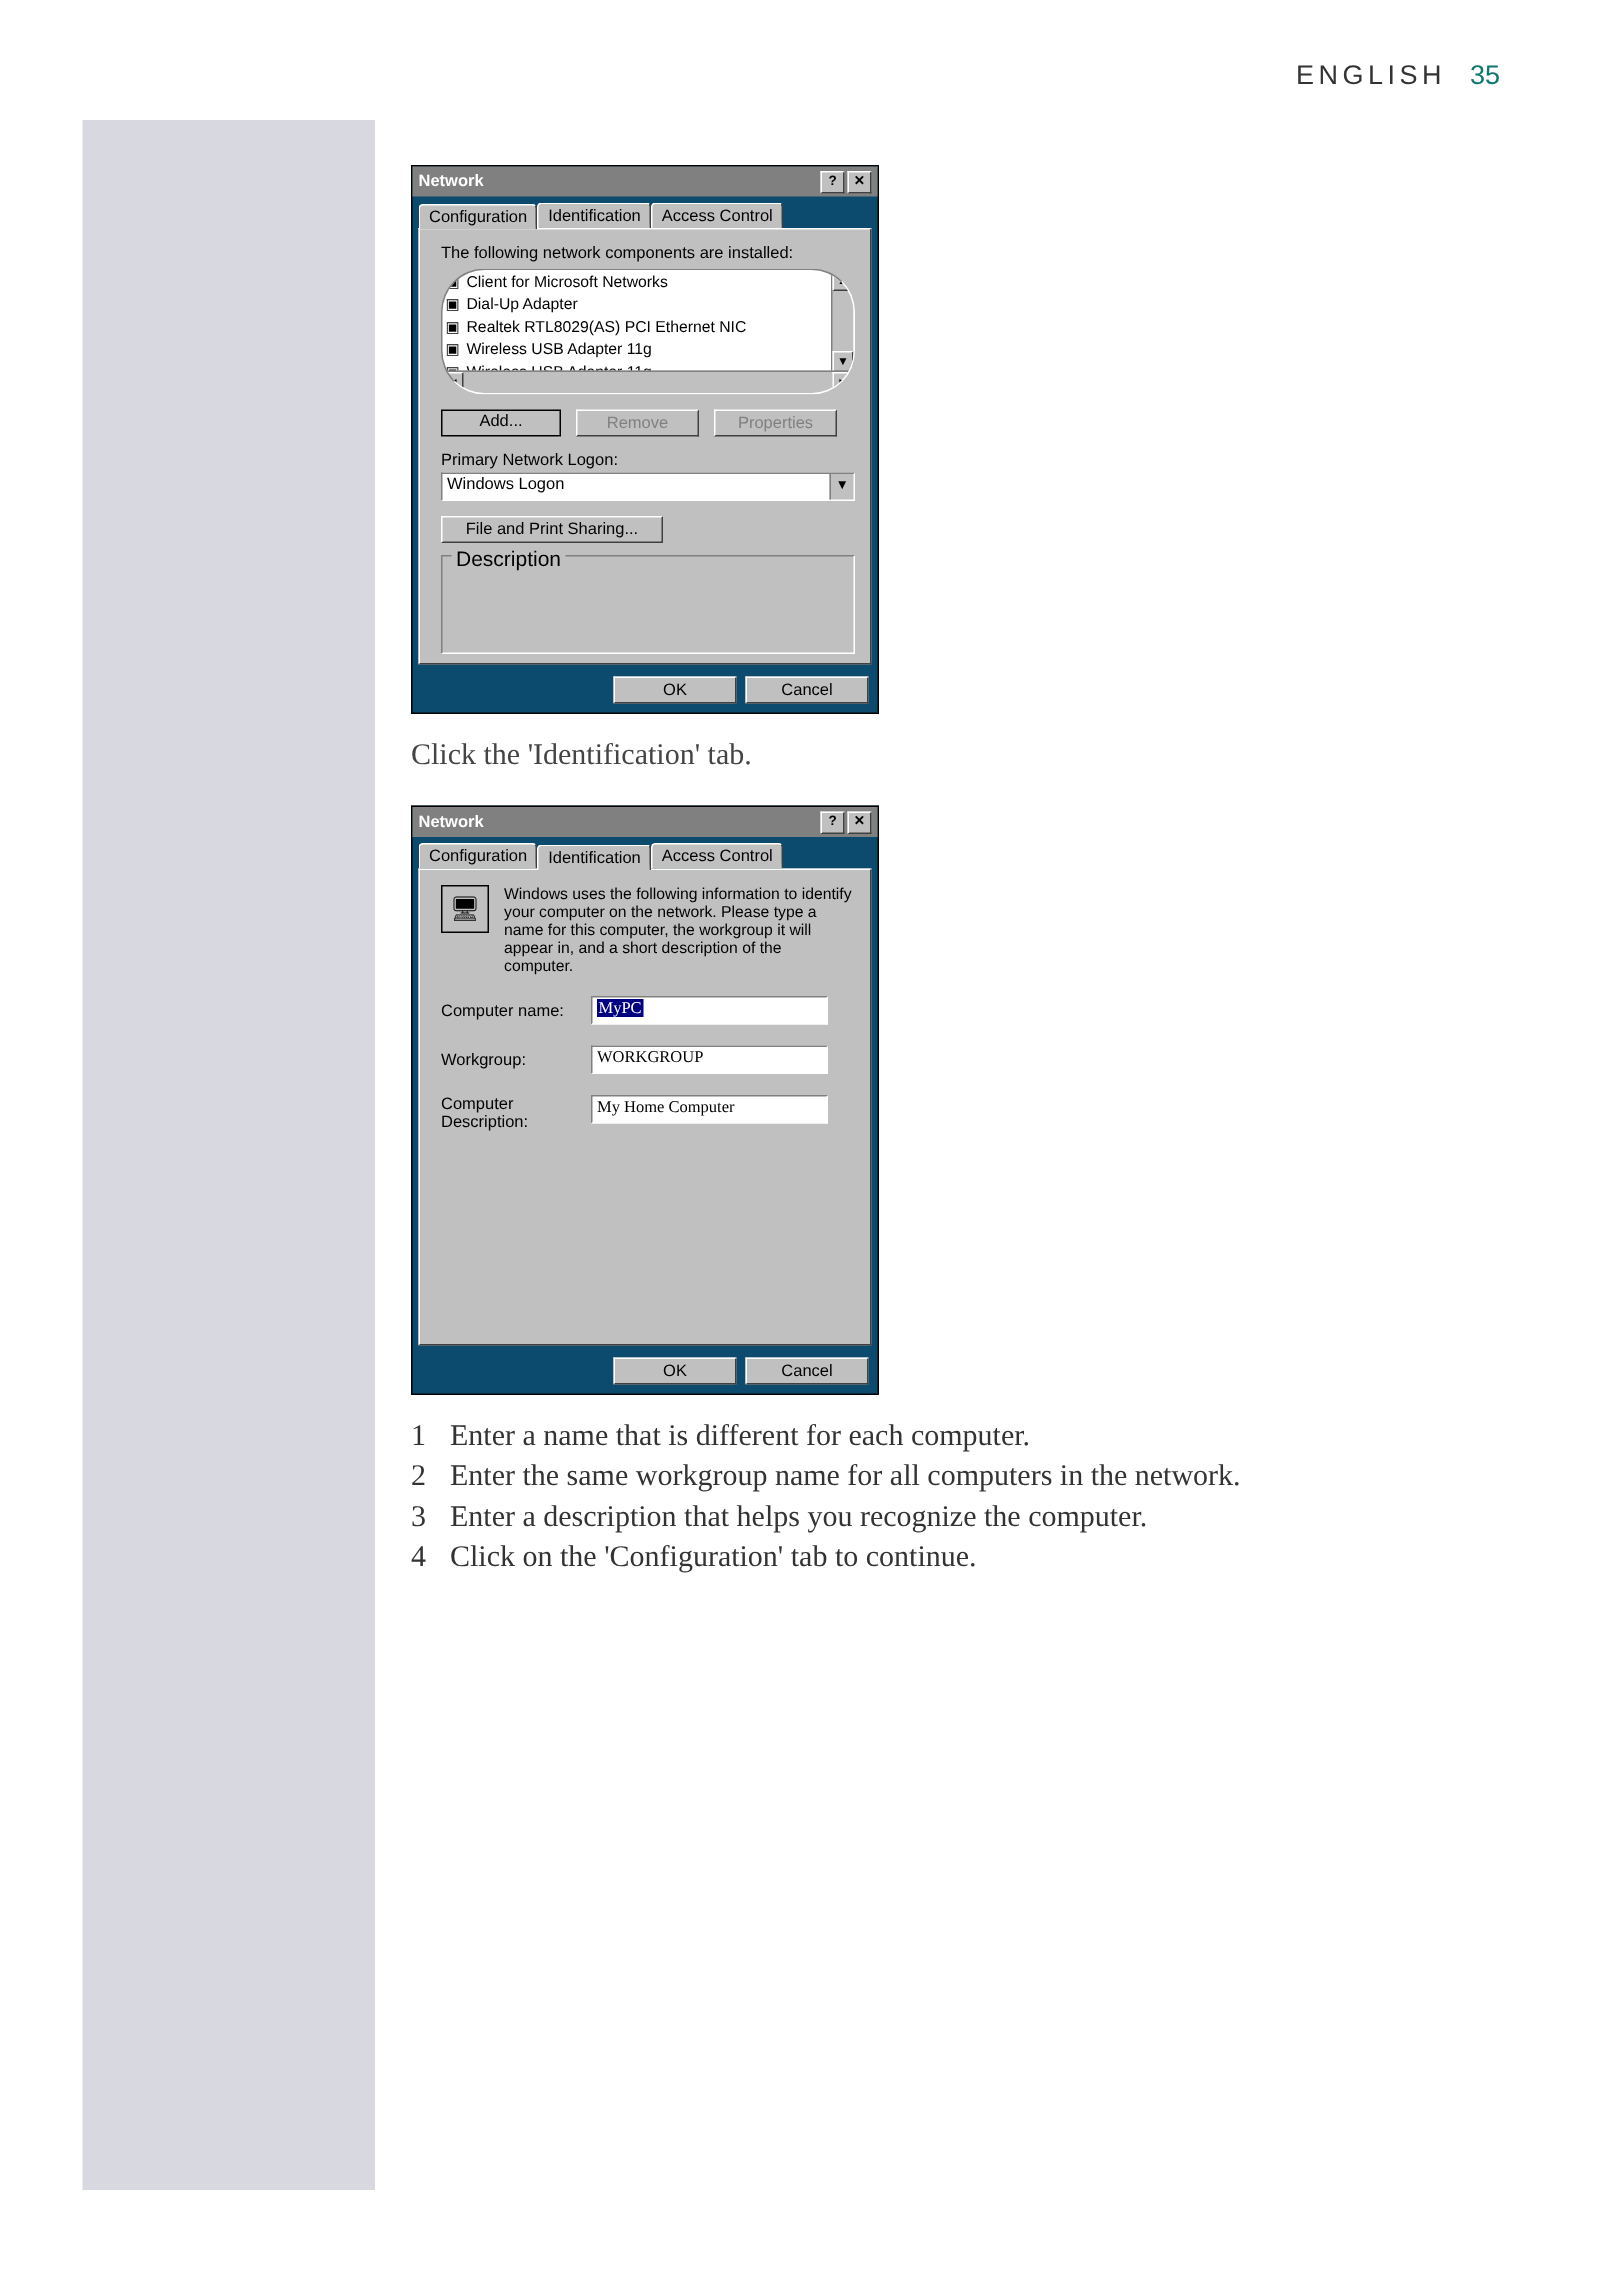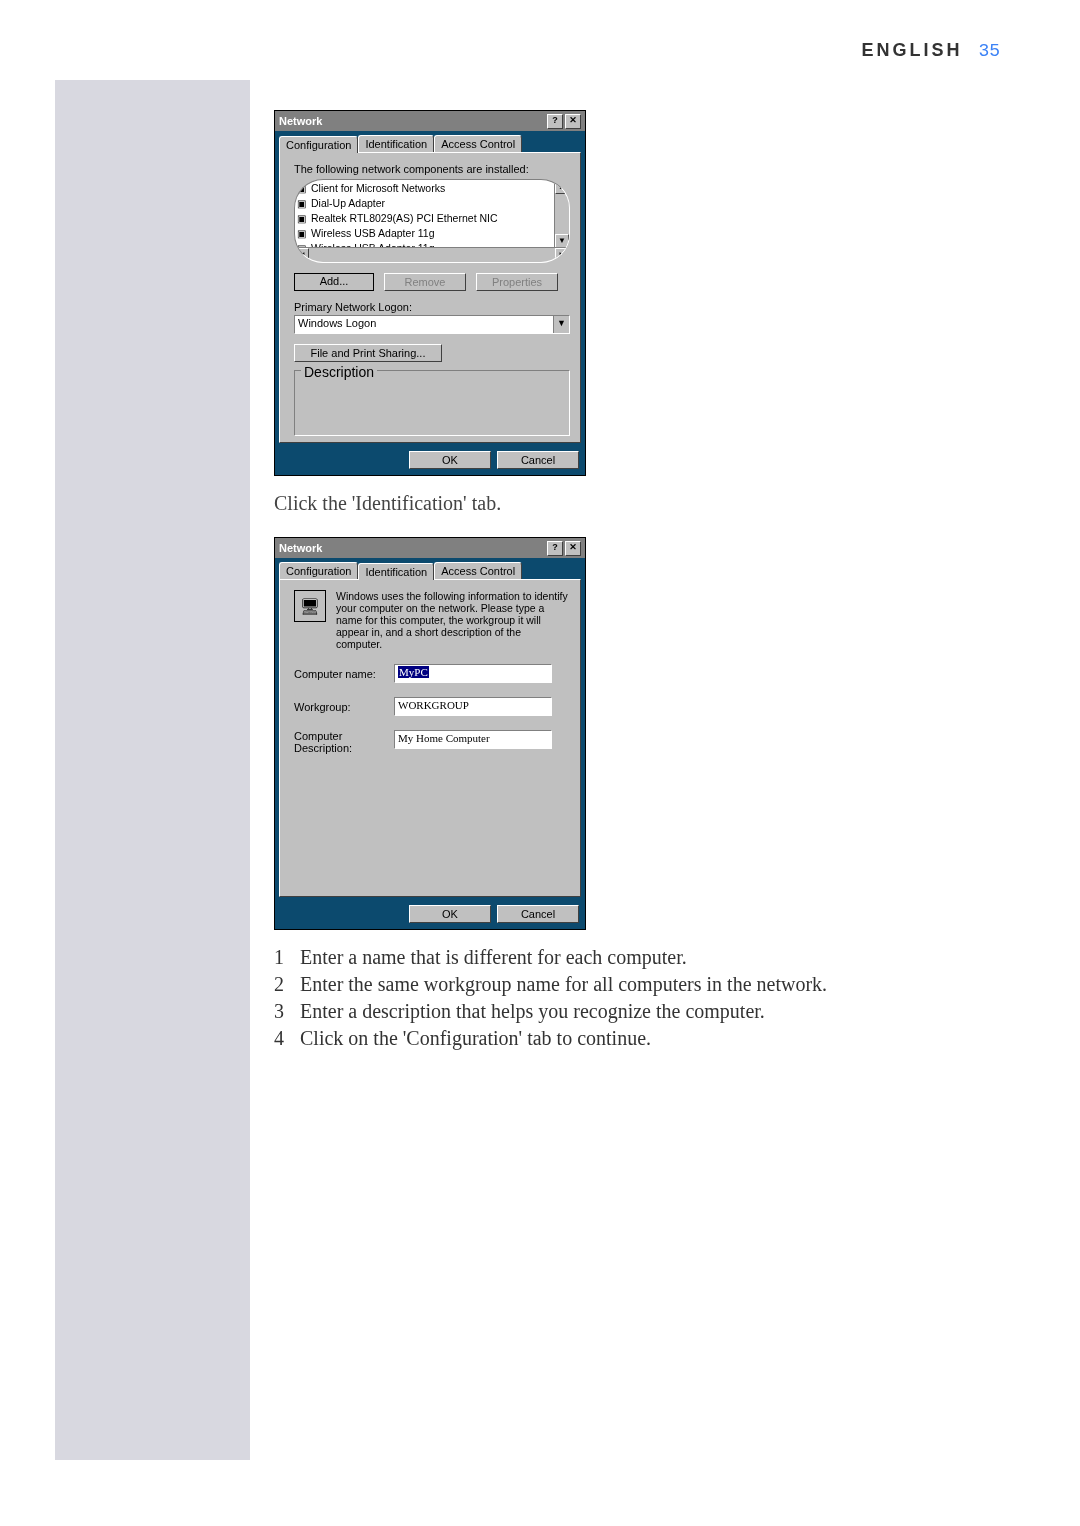--- a/index.html
+++ b/index.html
@@ -12,29 +12,29 @@
     position: relative;
   }
   .page-header {
     position: absolute;
     top: 40px;
     right: 80px;
     text-align: right;
   }
   .page-header .lang {
     font-family: Arial, sans-serif;
-    font-weight: bold;
+    font-weight: normal;
     font-size: 18px;
     letter-spacing: 3px;
     color: #333;
   }
   .page-header .pnum {
-    font-family: Liberation Mono, monospace;
+    font-family: Liberation Sans, sans-serif;
     font-size: 18px;
-    color: #3b82f6;
+    color: #0f766e;
     margin-left: 12px;
   }
   .left-sidebar {
     position: absolute;
     top: 80px;
     left: 55px;
     width: 195px;
     height: 1380px;
     background: #d8d8e0;
   }

